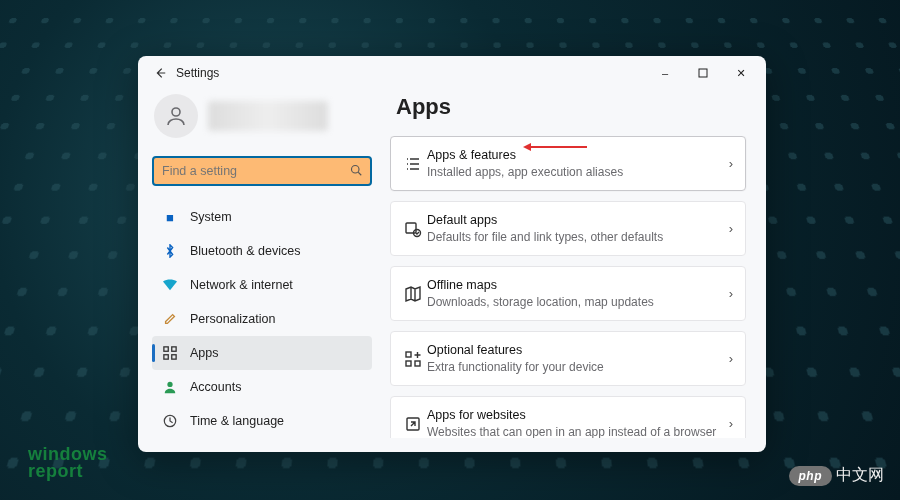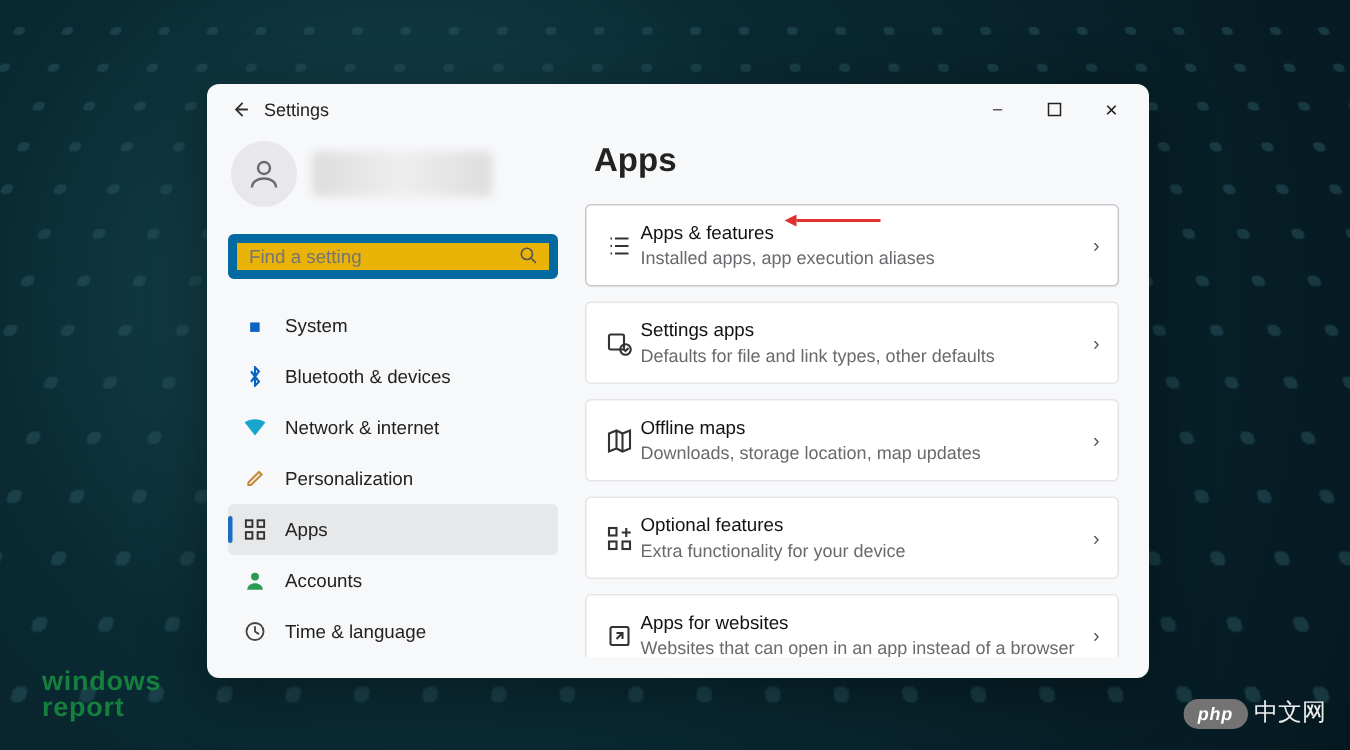--- a/index.html
+++ b/index.html
@@ -18,21 +18,21 @@
   .back-btn { width:28px; height:28px; display:flex; align-items:center; justify-content:center; color:#333; cursor:pointer; font-size:15px; }
   .title { font-size:12px; color:#222; margin-left:2px; }
   .win-controls { margin-left:auto; display:flex; gap:4px; }
   .win-btn { width:34px; height:28px; display:flex; align-items:center; justify-content:center; font-size:11px; color:#222; cursor:pointer; }
   .win-btn svg { width:10px; height:10px; }
   .body { flex:1; display:flex; padding: 0 14px 14px 14px; gap: 18px; overflow:hidden; }
   .sidebar { width: 220px; display:flex; flex-direction:column; gap:10px; }
   .user-row { display:flex; align-items:center; gap:10px; padding:4px 2px 8px 2px; }
   .avatar { width:44px; height:44px; border-radius:50%; background:#e8e8ea; display:flex; align-items:center; justify-content:center; }
   .user-blur { width:120px; height:30px; background:linear-gradient(90deg,#ddd,#eee,#ddd); filter:blur(3px); border-radius:4px; }
-  .search-box { display:flex; align-items:center; border:6px solid #0369a1; border-radius:4px; background:#eab308; height:30px; padding:0 8px; }
+  .search-box { display:flex; align-items:center; border:2px solid #0369a1; border-radius:4px; background:#fdba74; height:30px; padding:0 8px; }
   .search-box input { flex:1; border:none; outline:none; font-size:12.5px; background:transparent; color:#555; }
   .search-ico { color:#555; font-size:12px; }
   .nav { display:flex; flex-direction:column; margin-top:4px; overflow-y:auto; }
   .nav-item { display:flex; align-items:center; gap:12px; height:34px; padding:0 10px; font-size:12.5px; color:#222; border-radius:4px; cursor:pointer; }
   .nav-item.selected { background:#e6e8ea; position:relative; }
   .nav-item.selected::before { content:""; position:absolute; left:0; top:8px; bottom:8px; width:3px; background:#1b6ec2; border-radius:2px; }
   .nav-ico { width:16px; height:16px; display:flex; align-items:center; justify-content:center; font-size:13px; }
   .content { flex:1; display:flex; flex-direction:column; overflow:hidden; gap:12px; }
   .page-title { font-size:22px; font-weight:600; color:#222; padding:4px 0 4px 6px; }
   .cards { display:flex; flex-direction:column; gap:10px; overflow-y:auto; padding-right:6px; position:relative; }
@@ -183,21 +183,21 @@
 
         <div class="card">
           <span class="card-ico">
             <svg width="18" height="18" viewBox="0 0 18 18" fill="none" stroke="#333" stroke-width="1.4">
                 <rect x="2" y="3" width="10" height="10" rx="1"></rect>
                 <circle cx="13" cy="13" r="3.5"></circle>
                 <path d="M12 13l1 1 2-2"></path>
               </svg>
           </span>
           <div class="card-text">
-            <span class="card-title">Settings apps</span>
+            <span class="card-title">Default apps</span>
             <span class="card-sub">Defaults for file and link types, other defaults</span>
           </div>
           <span class="chev">›</span>
         </div>
 
         <div class="card">
           <span class="card-ico">
             <svg width="18" height="18" viewBox="0 0 18 18" fill="none" stroke="#333" stroke-width="1.4">
                 <path d="M2 4l5-2 4 2 5-2v12l-5 2-4-2-5 2z M7 2v12 M11 4v12"></path>
               </svg>

